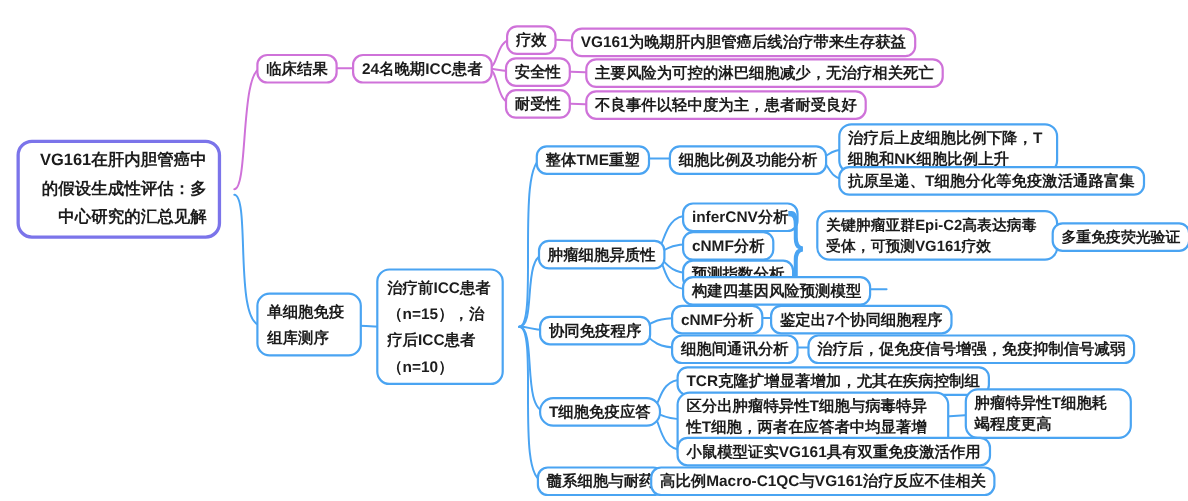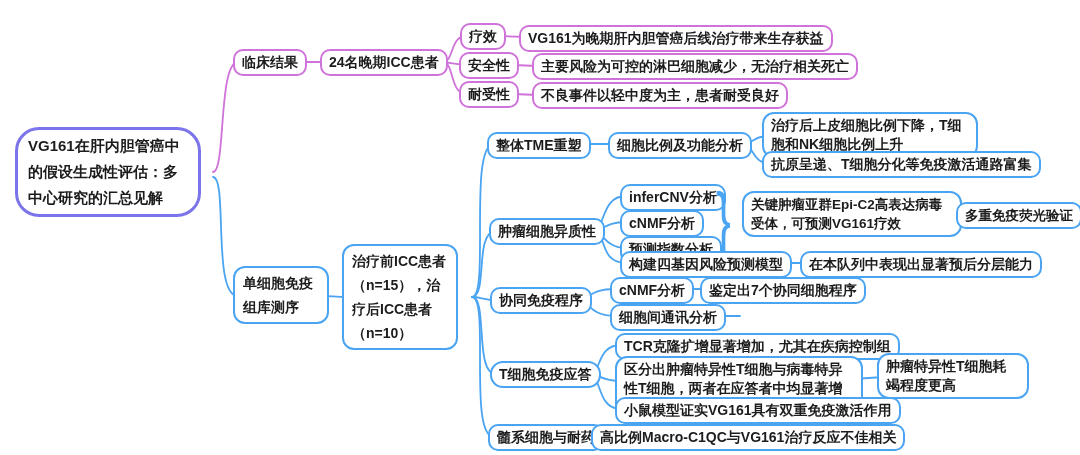--- a/index.html
+++ b/index.html
@@ -11,22 +11,22 @@
   .node{
     position:absolute;box-sizing:border-box;background:#fff;
     border:2px solid #999;border-radius:10px;
     padding:2px 7px;font-size:14px;font-weight:bold;color:#1c1c1c;
     line-height:19px;white-space:nowrap;
   }
   .m{border-color:#cf72d9;}
   .b{border-color:#4aa4f2;}
   .wrap{white-space:normal;border-radius:12px;}
   .root{
-    border:3px solid #7b74ea;border-radius:24px;padding:3px 10px;
-    font-size:15px;line-height:26px;text-align:left;white-space:normal;
+    border:3px solid #7b74ea;border-radius:14px;padding:3px 10px;
+    font-size:15px;line-height:26px;text-align:right;white-space:normal;
   }
   .loose{line-height:24px;padding:3px 8px;}
   .fs13{font-size:13.5px;}
   .brace{
     position:absolute;color:#4aa4f2;font-weight:400;
     font-size:74px;line-height:72px;transform:scaleX(.6);transform-origin:left center;
   }
 </style>
 </head>
 <body>
@@ -82,37 +82,37 @@
   <div class="node m" style="left:459px;top:52px;">安全性</div>
   <div class="node m" style="left:532px;top:53px;">主要风险为可控的淋巴细胞减少，无治疗相关死亡</div>
   <div class="node m" style="left:459px;top:81px;">耐受性</div>
   <div class="node m" style="left:532px;top:82px;">不良事件以轻中度为主，患者耐受良好</div>
 
   <div class="node b wrap loose" style="left:233px;top:266px;width:96px;">单细胞免疫组库测序</div>
   <div class="node b wrap loose" style="left:342px;top:244px;width:116px;">治疗前ICC患者（n=15），治疗后ICC患者（n=10）</div>
 
   <div class="node b" style="left:487px;top:132px;">整体TME重塑</div>
   <div class="node b" style="left:608px;top:132px;">细胞比例及功能分析</div>
-  <div class="node b wrap" style="left:762px;top:112px;width:216px;">治疗后上皮细胞比例下降，T细胞和NK细胞比例上升</div>
+  <div class="node b wrap" style="left:762px;top:112px;width:200px;">治疗后上皮细胞比例下降，T细胞和NK细胞比例上升</div>
   <div class="node b" style="left:762px;top:151px;">抗原呈递、T细胞分化等免疫激活通路富集</div>
 
   <div class="node b" style="left:489px;top:218px;">肿瘤细胞异质性</div>
   <div class="node b" style="left:620px;top:184px;">inferCNV分析</div>
   <div class="node b" style="left:620px;top:210px;">cNMF分析</div>
   <div class="node b" style="left:620px;top:236px;">预测指数分析</div>
   <div class="brace" style="left:716px;top:184px;">}</div>
   <div class="node b wrap fs13" style="left:742px;top:191px;width:220px;">关键肿瘤亚群Epi-C2高表达病毒受体，可预测VG161疗效</div>
   <div class="node b fs13" style="left:956px;top:202px;">多重免疫荧光验证</div>
   <div class="node b" style="left:620px;top:251px;">构建四基因风险预测模型</div>
-  <div class="node b" style="left:800px;top:251px;">在本队列中表现出显著预后分层能力</div>
 
   <div class="node b" style="left:490px;top:287px;">协同免疫程序</div>
   <div class="node b" style="left:610px;top:277px;">cNMF分析</div>
   <div class="node b" style="left:700px;top:277px;">鉴定出7个协同细胞程序</div>
   <div class="node b" style="left:610px;top:304px;">细胞间通讯分析</div>
+  <div class="node b" style="left:734px;top:304px;">治疗后，促免疫信号增强，免疫抑制信号减弱</div>
 
   <div class="node b" style="left:490px;top:361px;border-radius:13px;">T细胞免疫应答</div>
   <div class="node b" style="left:615px;top:333px;">TCR克隆扩增显著增加，尤其在疾病控制组</div>
   <div class="node b wrap" style="left:615px;top:356px;width:248px;">区分出肿瘤特异性T细胞与病毒特异性T细胞，两者在应答者中均显著增加</div>
   <div class="node b wrap" style="left:877px;top:353px;width:152px;">肿瘤特异性T细胞耗竭程度更高</div>
   <div class="node b" style="left:615px;top:397px;">小鼠模型证实VG161具有双重免疫激活作用</div>
 
   <div class="node b" style="left:488px;top:424px;">髓系细胞与耐药</div>
   <div class="node b" style="left:591px;top:424px;">高比例Macro-C1QC与VG161治疗反应不佳相关</div>
 

